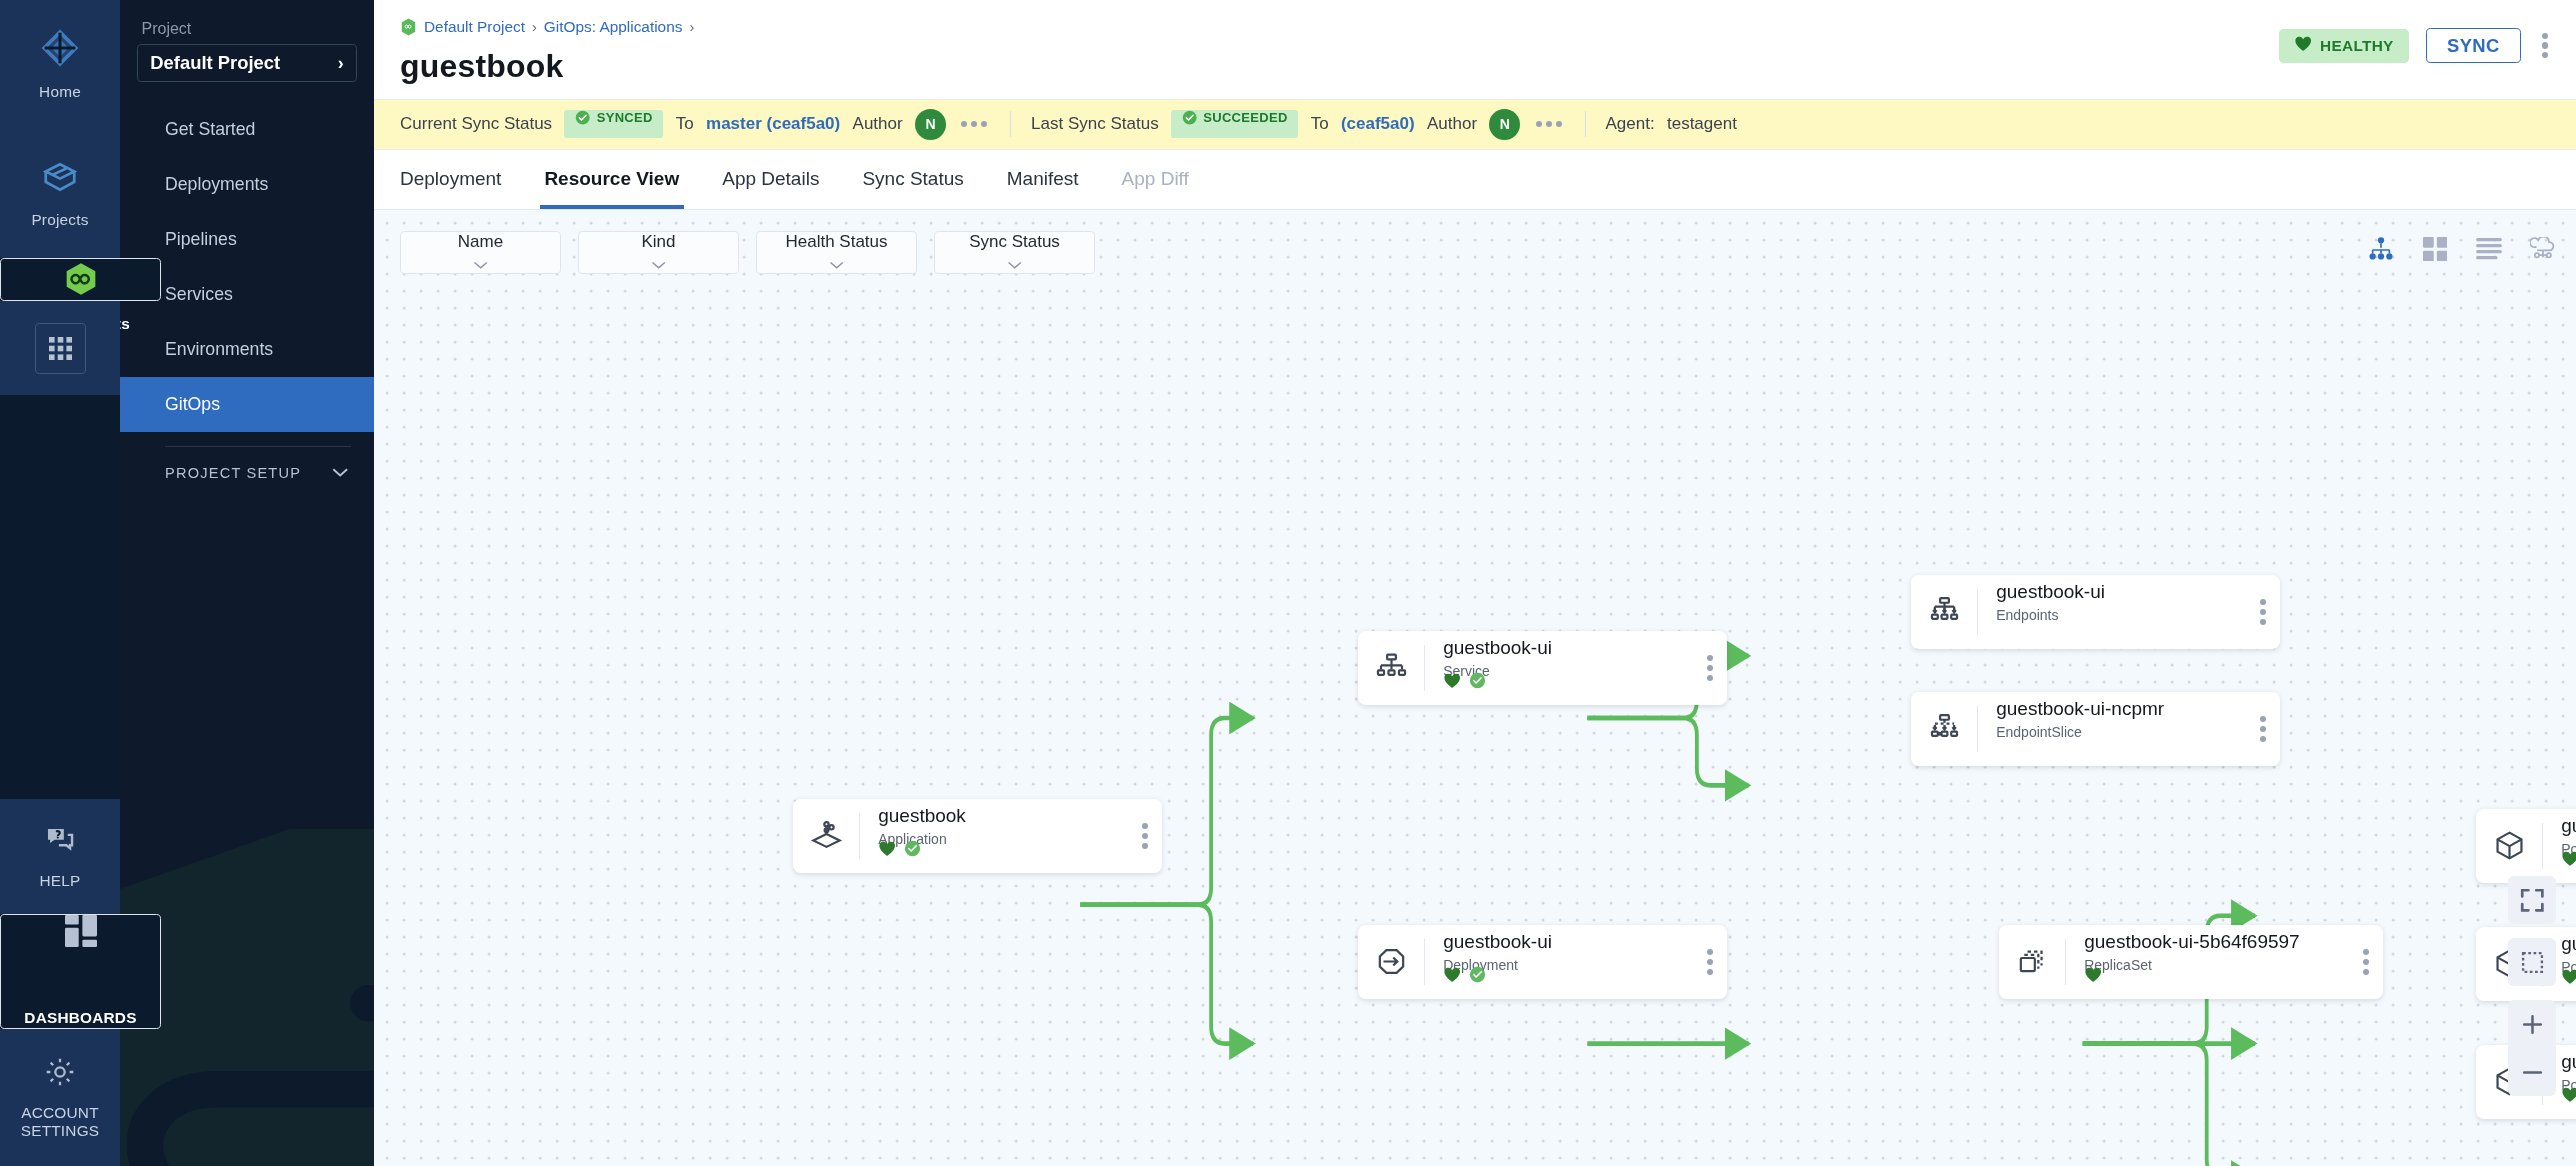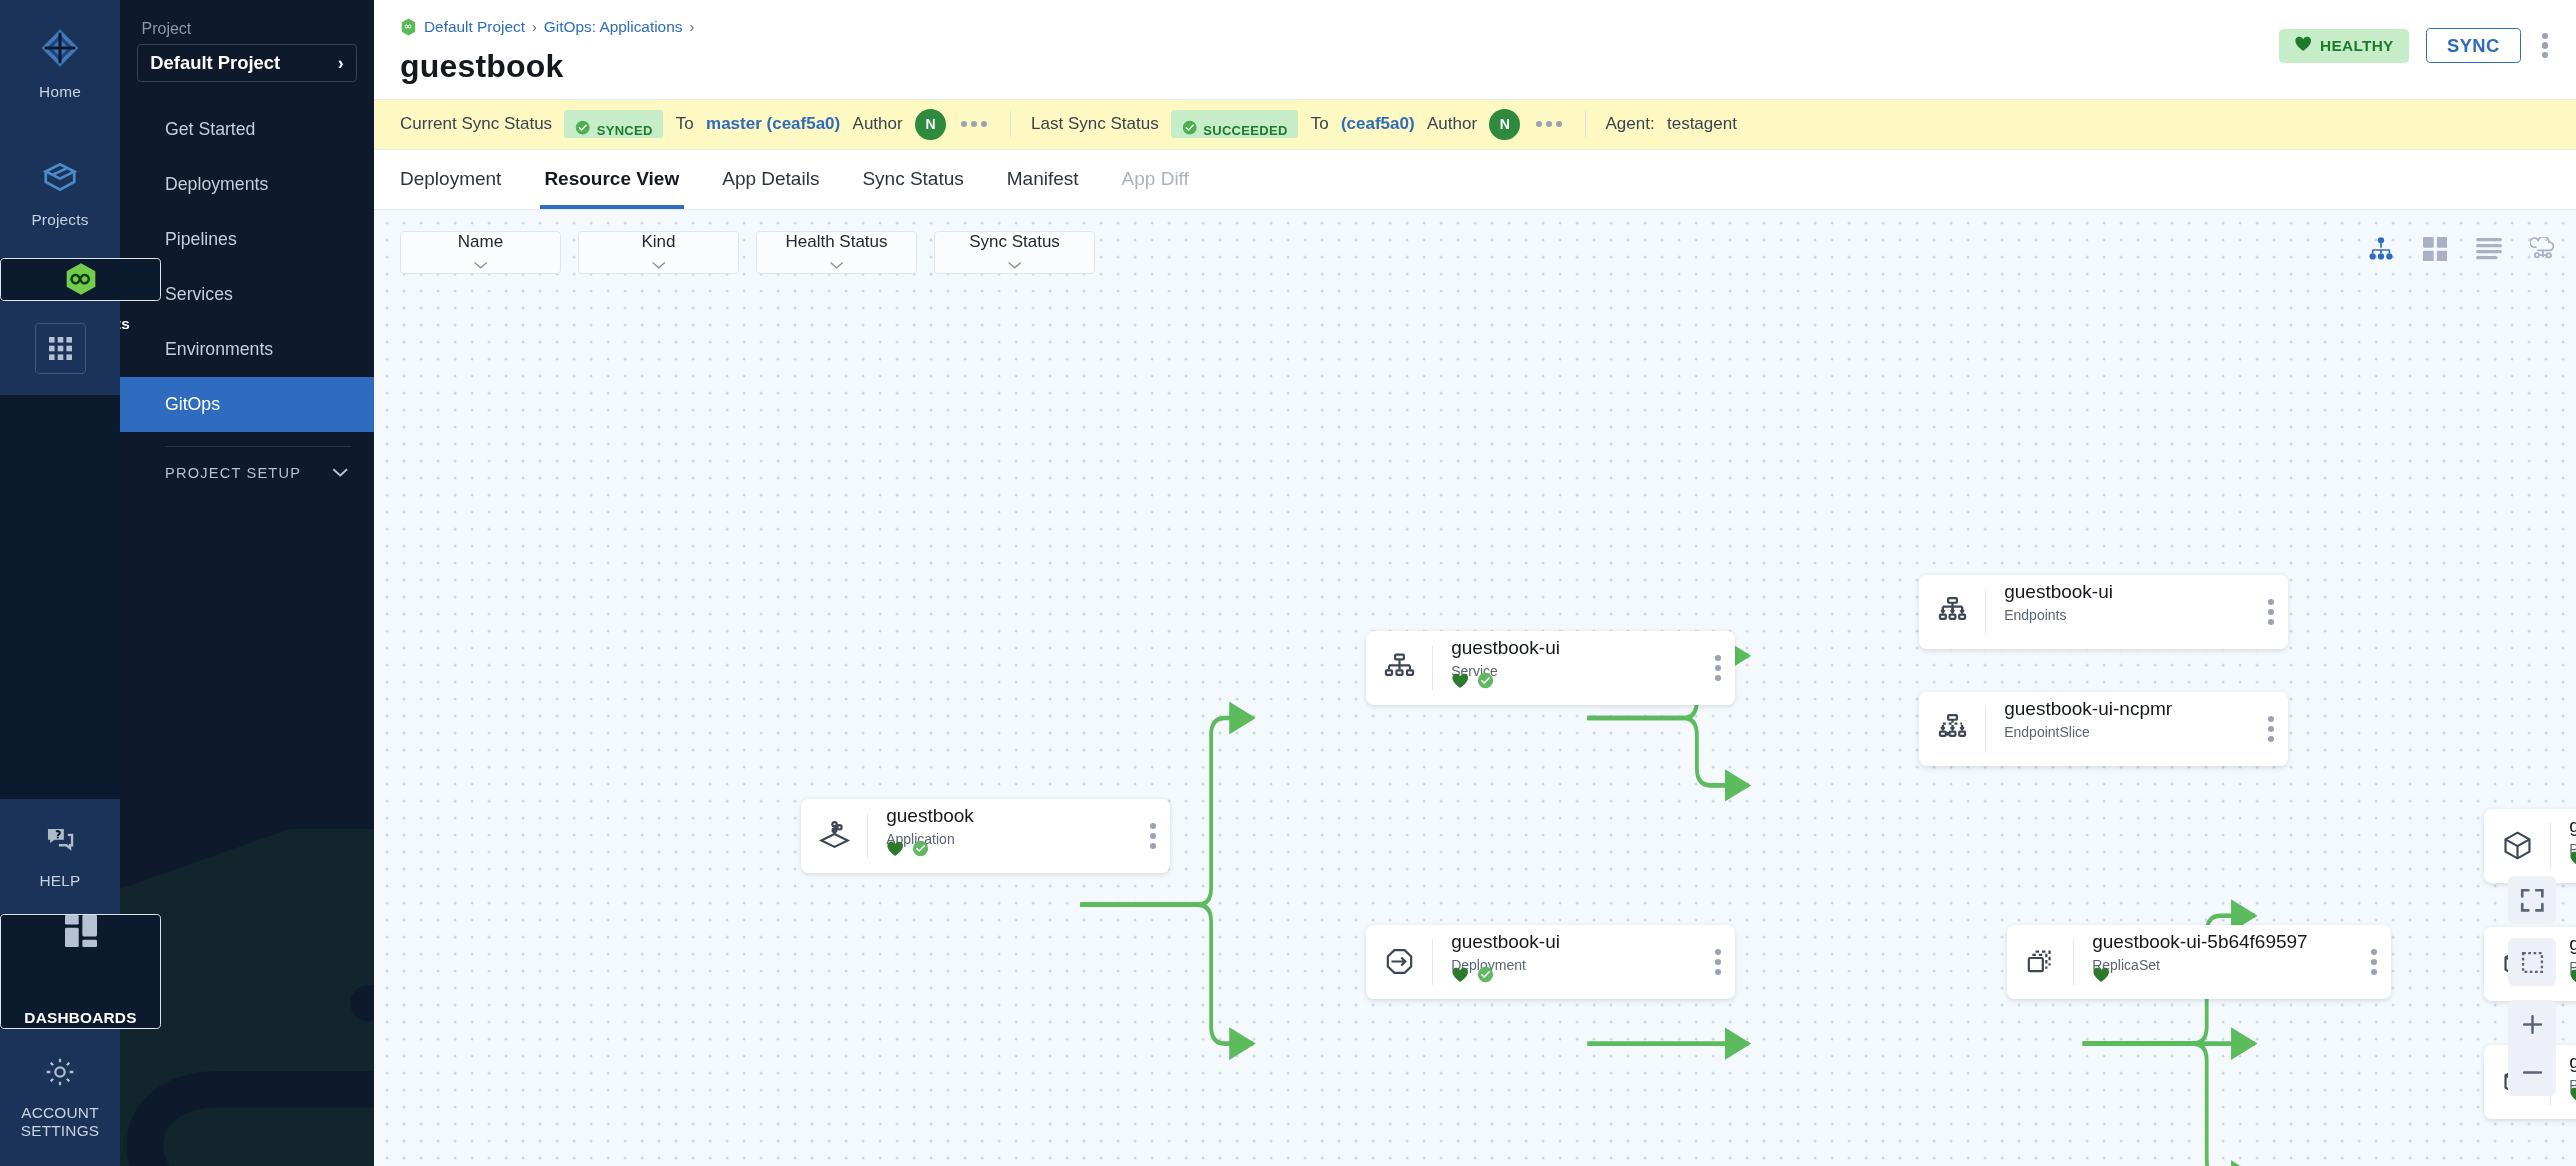--- a/index.html
+++ b/index.html
@@ -87,21 +87,21 @@
   .kebab-v { display:flex; flex-direction:column; gap:3.8px; cursor:pointer; padding: 4.6px; }
   .kebab-v i { width: 6.1px; height:6.1px; border-radius:50%; background:#9aa3b4; display:block;}
 
   .statusbar {
     margin-top: 14px; background:#fef9c3; border-top:0.8px solid #e8edf3; border-bottom:0.8px solid #e8edf3;
     height: 51px; display:flex; align-items:center; padding: 0 26px; gap: 0px; font-size: 17px; color:#1a2029;
   }
   .st-group { display:flex; align-items:center; gap: 12.3px; }
   .pill {
     background:#c6edc8; color:#1f7a2a; border-radius:3.1px; height:28px; padding: 0 10.8px;
-    display:flex; align-items:flex-end; gap:6.1px; font-size:13px; font-weight:bold; letter-spacing:0.3px;
+    display:flex; align-items:flex-start; gap:6.1px; font-size:13px; font-weight:bold; letter-spacing:0.3px;
   }
   .lnk { color:#2f6bbe; font-weight:bold; cursor:pointer; }
   .avatar { width:31px; height:31px; border-radius:50%; background:#2f8a3e; color:#fff;
             display:flex; align-items:center; justify-content:center; font-size:14px; font-weight:bold;}
   .kebab-h { display:flex; gap:3.8px; cursor:pointer; padding: 6.1px 3.1px;}
   .kebab-h i { width:6.1px; height:6.1px; border-radius:50%; background:#9aa3b4; display:block;}
   .vsep { width:0.8px; height:26px; background:#d8e0ea; margin: 0 20px; }
   .muted { color:#3a434f; }
 
   .tabs { display:flex; align-items:flex-end; height: 60px; padding: 0 26px; gap: 0; background:#fff;
@@ -128,21 +128,21 @@
 
   .viewmodes { position:absolute; right: 20px; top: 26px; display:flex; gap: 28px; align-items:center; z-index:3;}
   .vm { cursor:pointer; display:flex; align-items:center; justify-content:center; width:26px; height:26px;}
 
   .graph { position:absolute; inset:0; }
   .edges { position:absolute; inset:0; width:100%; height:100%; }
 
   .node {
     position:absolute; background:#ffffff; border-radius: 7.7px;
     box-shadow: 0 1.5px 5.4px rgba(25,40,70,.13); display:flex; align-items:stretch;
-    height: 74px; z-index:2;margin-left:8px;
+    height: 74px; z-index:2;
   }
   .node .ic { width: 66px; display:flex; align-items:center; justify-content:center; flex:0 0 66px; }
   .node .divider { width:0.8px; background:#e3e7ee; margin: 14px 0; }
   .node .body { flex:1; padding: 7.7px 0 0 18.4px; min-width:0; position:relative; }
   .node .nm { font-size: 19px; color:#15191f; white-space:nowrap; overflow:hidden; text-overflow:ellipsis;
               line-height: 1.1; padding-right: 31px;}
   .node .kd { font-size: 14px; color:#5a6472; margin-top: 3.8px; }
   .node .chips { position:absolute; left: 18.4px; top: 41px; display:flex; gap: 7px; align-items:center; }
   .node .dots { position:absolute; right: 14px; top: 50%; transform: translateY(-50%);
                 display:flex; flex-direction:column; gap:3.8px; cursor:pointer; }

